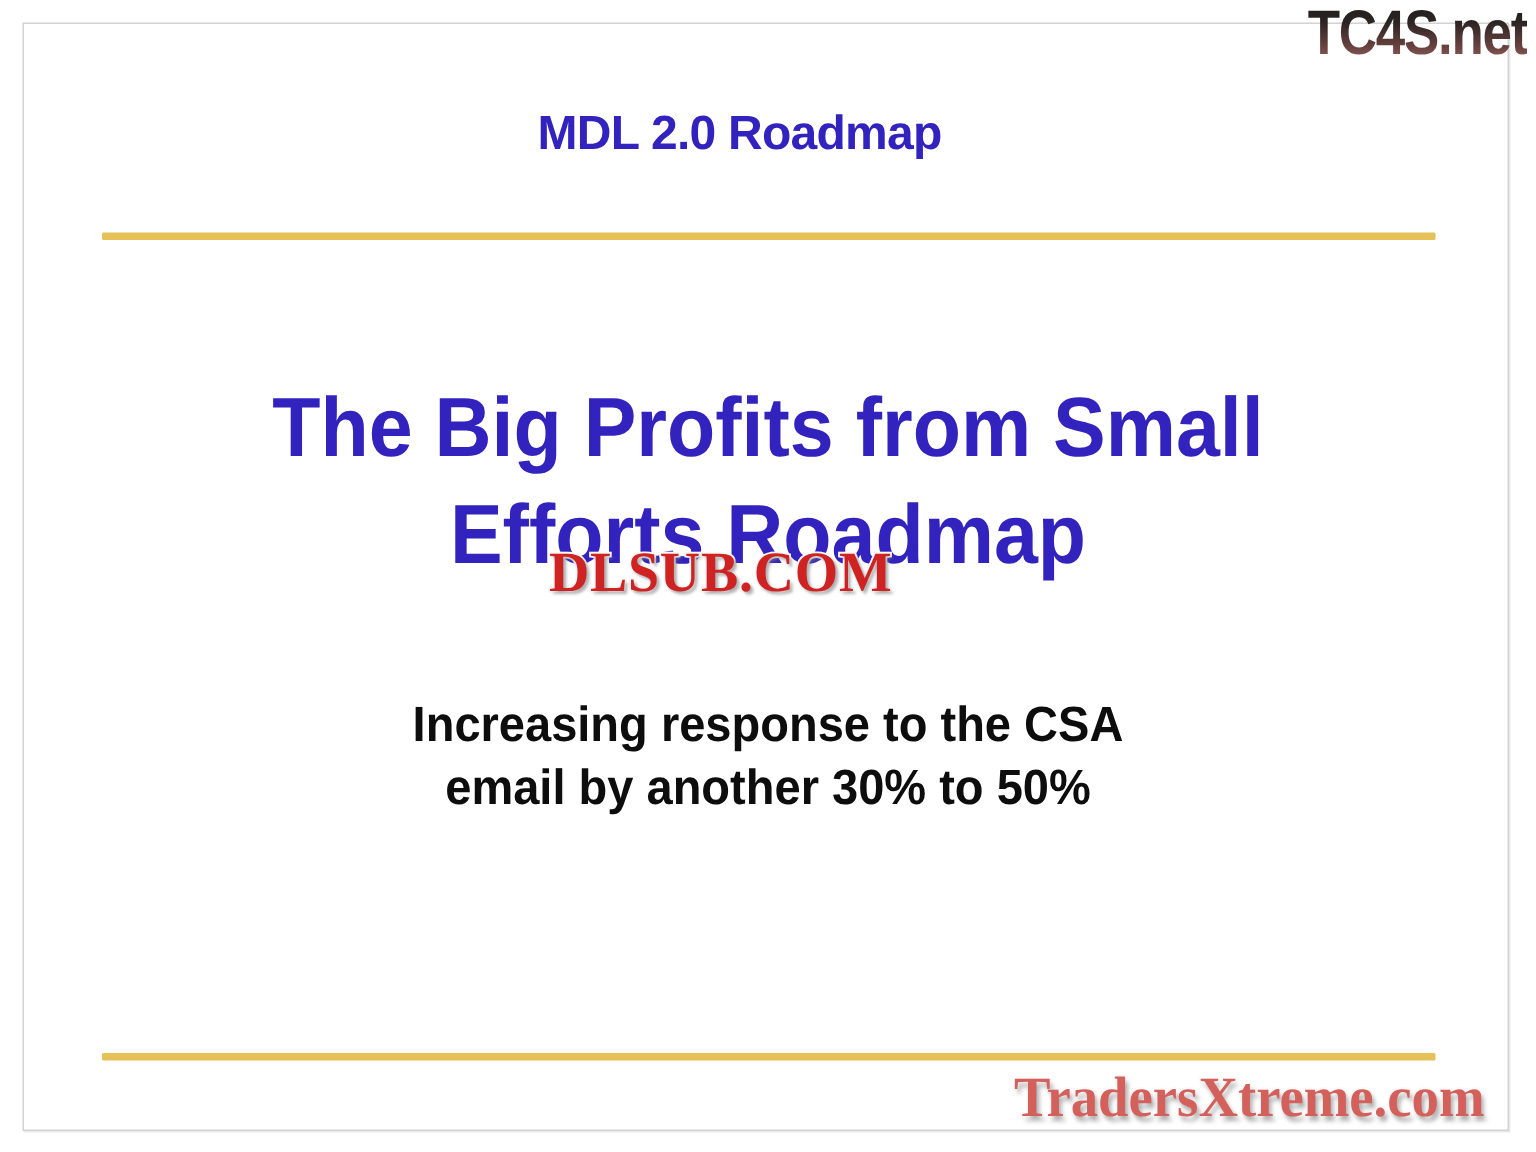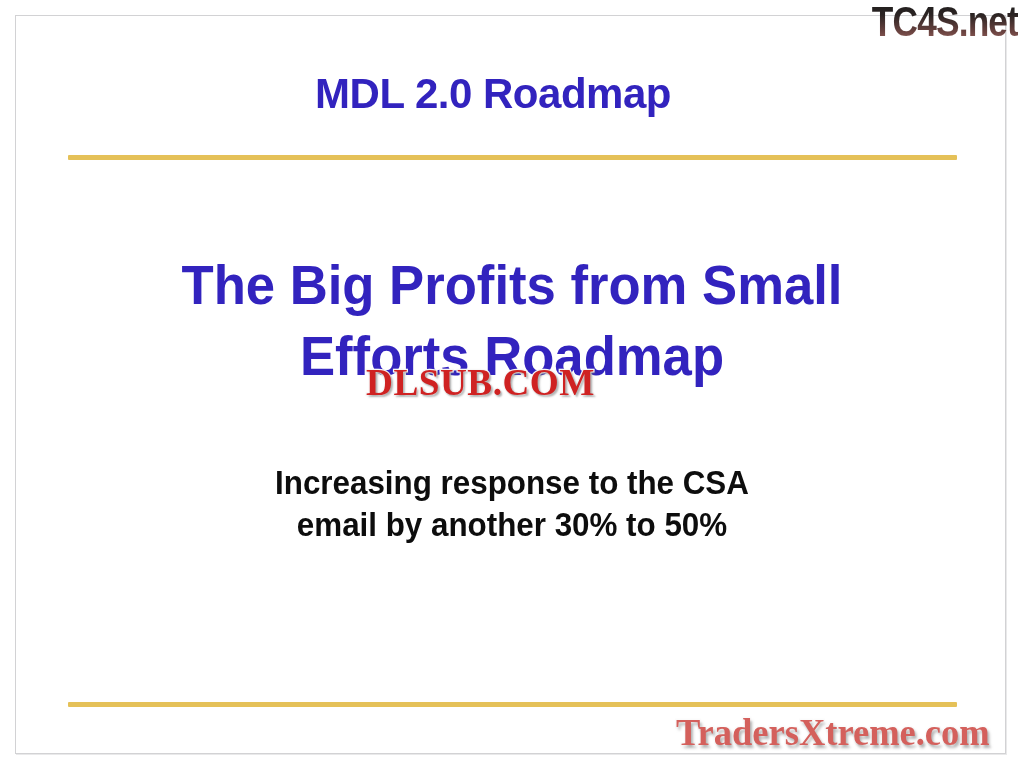--- a/index.html
+++ b/index.html
@@ -36,21 +36,21 @@
   }
   .rule-top    { top:155px; }
   .rule-bottom { top:702px; }
 
   
   .slide-title {
     position:absolute;
     left:0; top:72px;
     width:986px;
     text-align:center;
-    font-size:42px;
+    font-size:32px;
     font-weight:bold;
     color:#3223be;
     letter-spacing:-0.5px;
     line-height:1.05;
     white-space:nowrap;
   }
 
   
   .headline {
     position:absolute;

